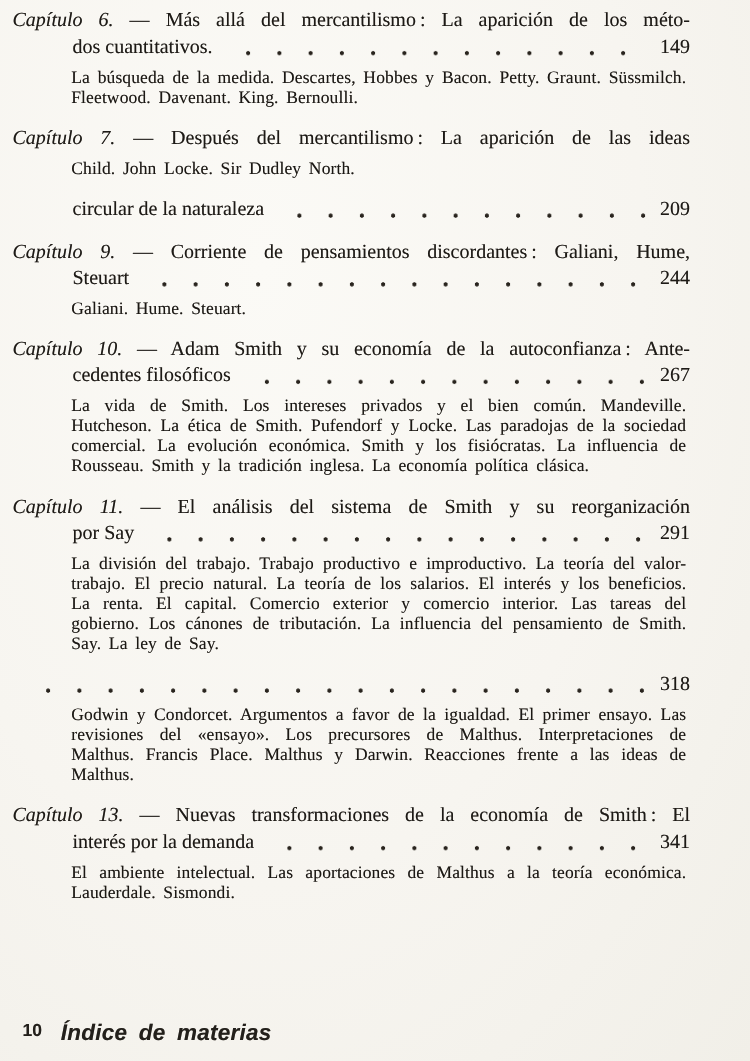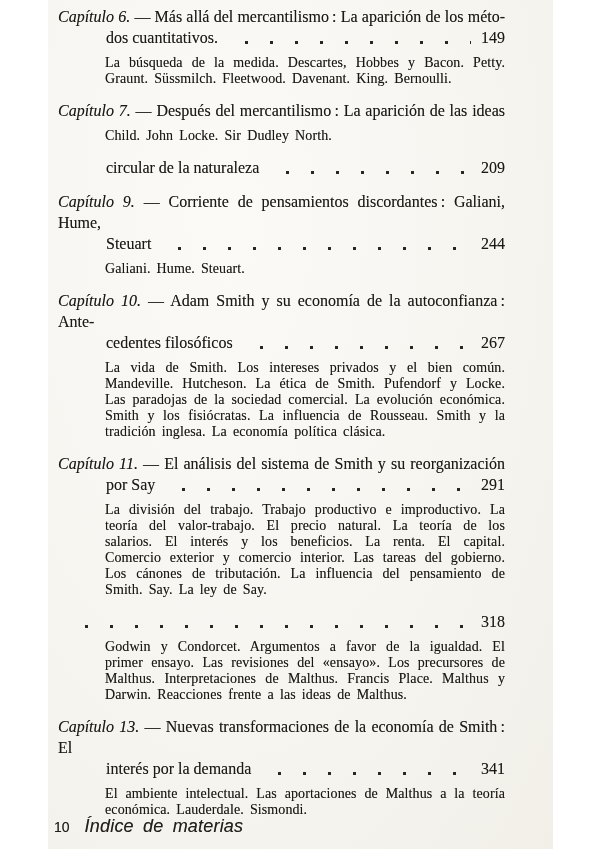--- a/index.html
+++ b/index.html
@@ -1,28 +1,27 @@
 <!DOCTYPE html>
 <html><head>
 <meta charset="utf-8">
 <style>
   * { margin: 0; padding: 0; box-sizing: border-box; }
   html, body { width: 600px; }
   body { font-family: "Liberation Serif", "DejaVu Serif", serif; }
 
   .page {
     position: relative;
-    width: 505px;
+    width: 600px;
     height: 849px;
     padding: 6px 48px 0 10px;
     background: radial-gradient(ellipse at 35% 25%, #fbfaf6 0%, #f7f5f0 55%, #f1efe8 100%);
     color: #1d1a16;
     overflow: hidden;
     text-shadow: 0 0 0.4px rgba(30,25,20,0.45);
-    margin-left: 48px;
   }
 
   .entry { margin-bottom: 13px; }
 
   .tline { font-size: 16px; line-height: 21px; }
 
   .t-first {
     text-align: justify;
     text-align-last: justify;
   }
@@ -58,27 +57,27 @@
     font-size: 14px;
     line-height: 16px;
     text-align: justify;
     word-spacing: 2.5px;
     letter-spacing: 0.1px;
     color: #1b1814;
   }
 
   .footer {
     position: absolute;
-    left: 6px;
+    left: 18px;
     bottom: 12px;
     display: flex;
-    align-items: center;
+    align-items: flex-start;
     gap: 15px;
     font-family: "Liberation Sans", "DejaVu Sans", sans-serif;
-    font-weight: normal;
+    font-weight: bold;
     color: #23201b;
   }
   .folio { font-size: 14px; }
   .section-title { font-size: 18px; font-style: italic; word-spacing: 4px; letter-spacing: 0.2px; }
 </style>
 </head>
 <body>
 
 <div class="page">
 

